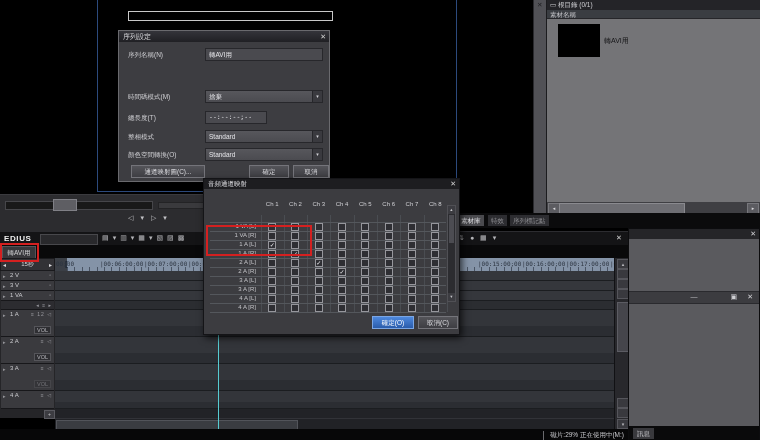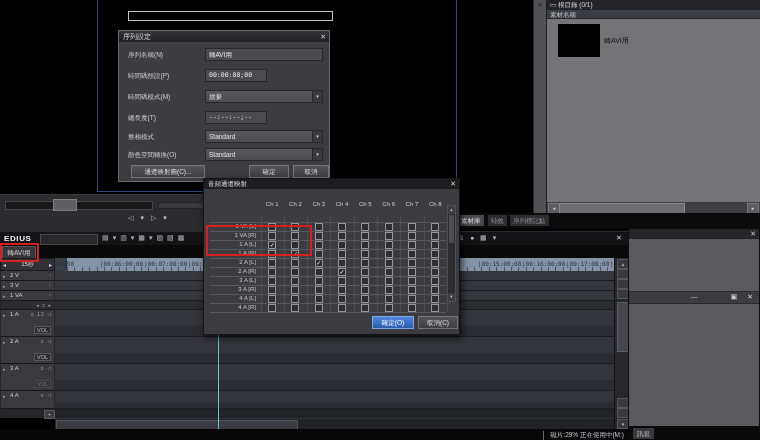--- a/index.html
+++ b/index.html
@@ -318,24 +318,20 @@
   <div class="abs tc-cur mono">Cur 00:10:23;22</div>
   <div class="abs tc-in mono">In 00:06:05;15</div>
 
   <div class="abs dlg ss-dlg">
     <div class="dlg-title">序列設定</div>
     <div class="dlg-close">✕</div>
 
     <div class="ss-row" style="top:17px;">
       <span class="ss-label">序列名稱(N)</span>
       <div class="ss-field" style="left:86px;width:118px;">轉AVI用</div>
-    </div>
-    <div class="ss-row" style="top:38px;">
-      <span class="ss-label">時間碼預設(P)</span>
-      <div class="ss-field mono" style="left:86px;width:62px;">00:00:00;00</div>
     </div>
     <div class="ss-row" style="top:59px;">
       <span class="ss-label">時間碼模式(M)</span>
       <div class="ss-field ss-select" style="left:86px;width:118px;">
         <span>捨棄</span>
         <span class="ss-arrow">▾</span>
       </div>
     </div>
     <div class="ss-row" style="top:80px;">
       <span class="ss-label">總長度(T)</span>

